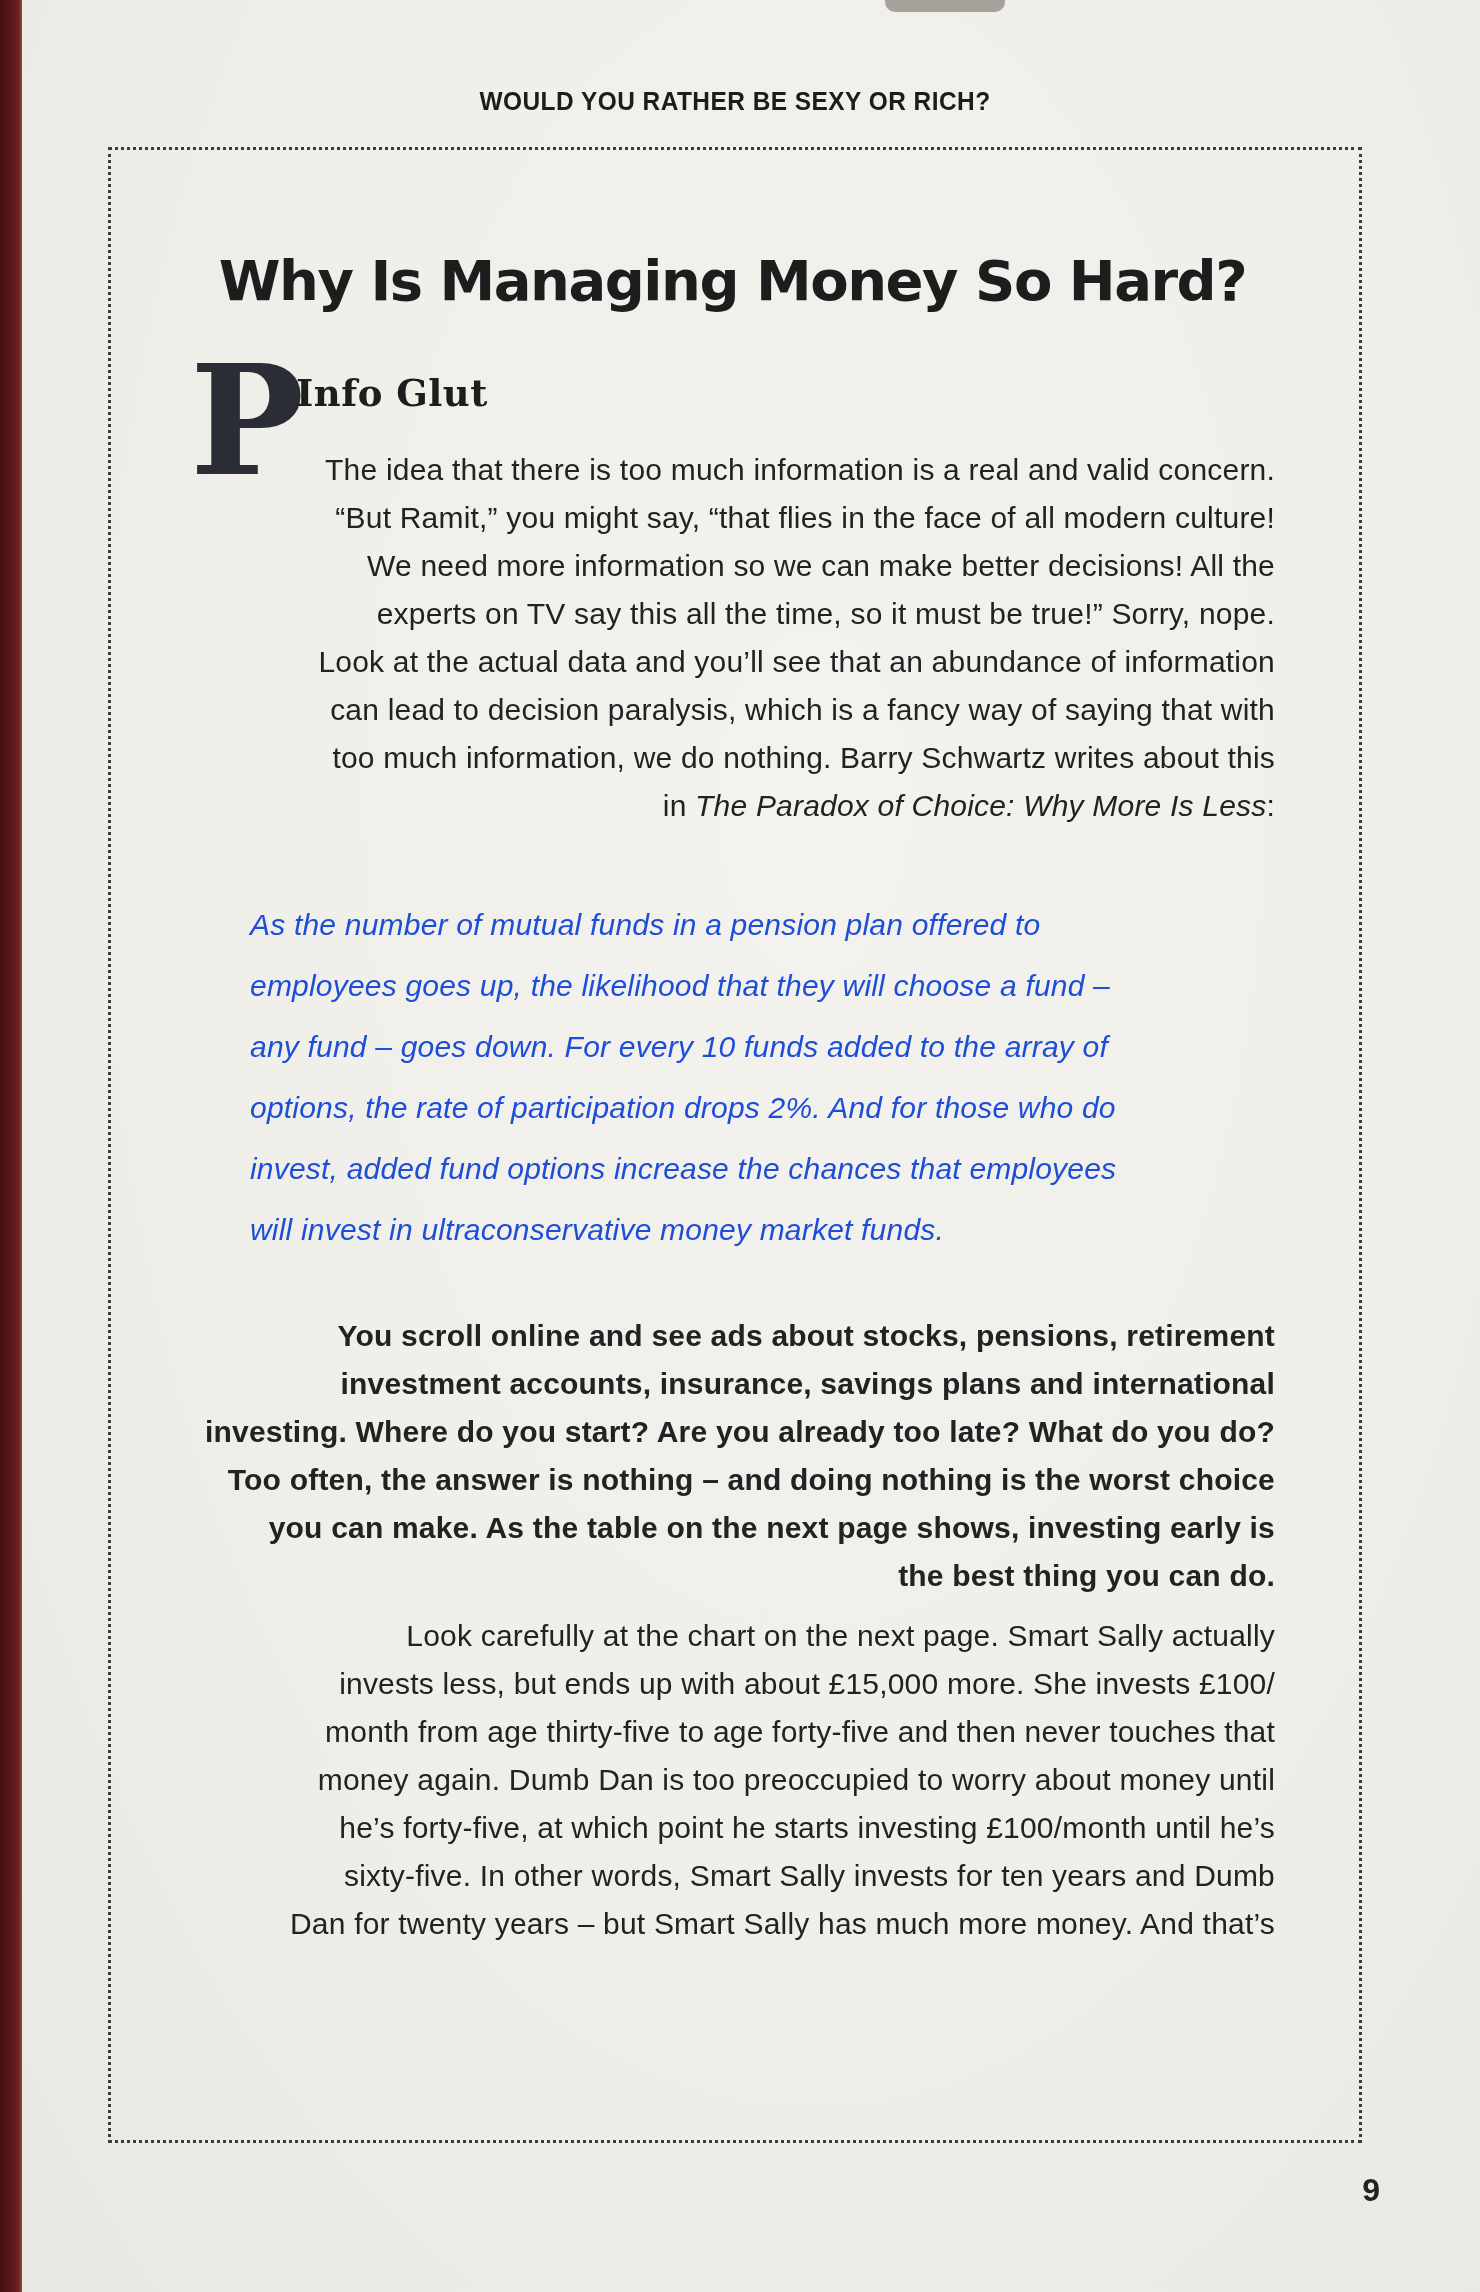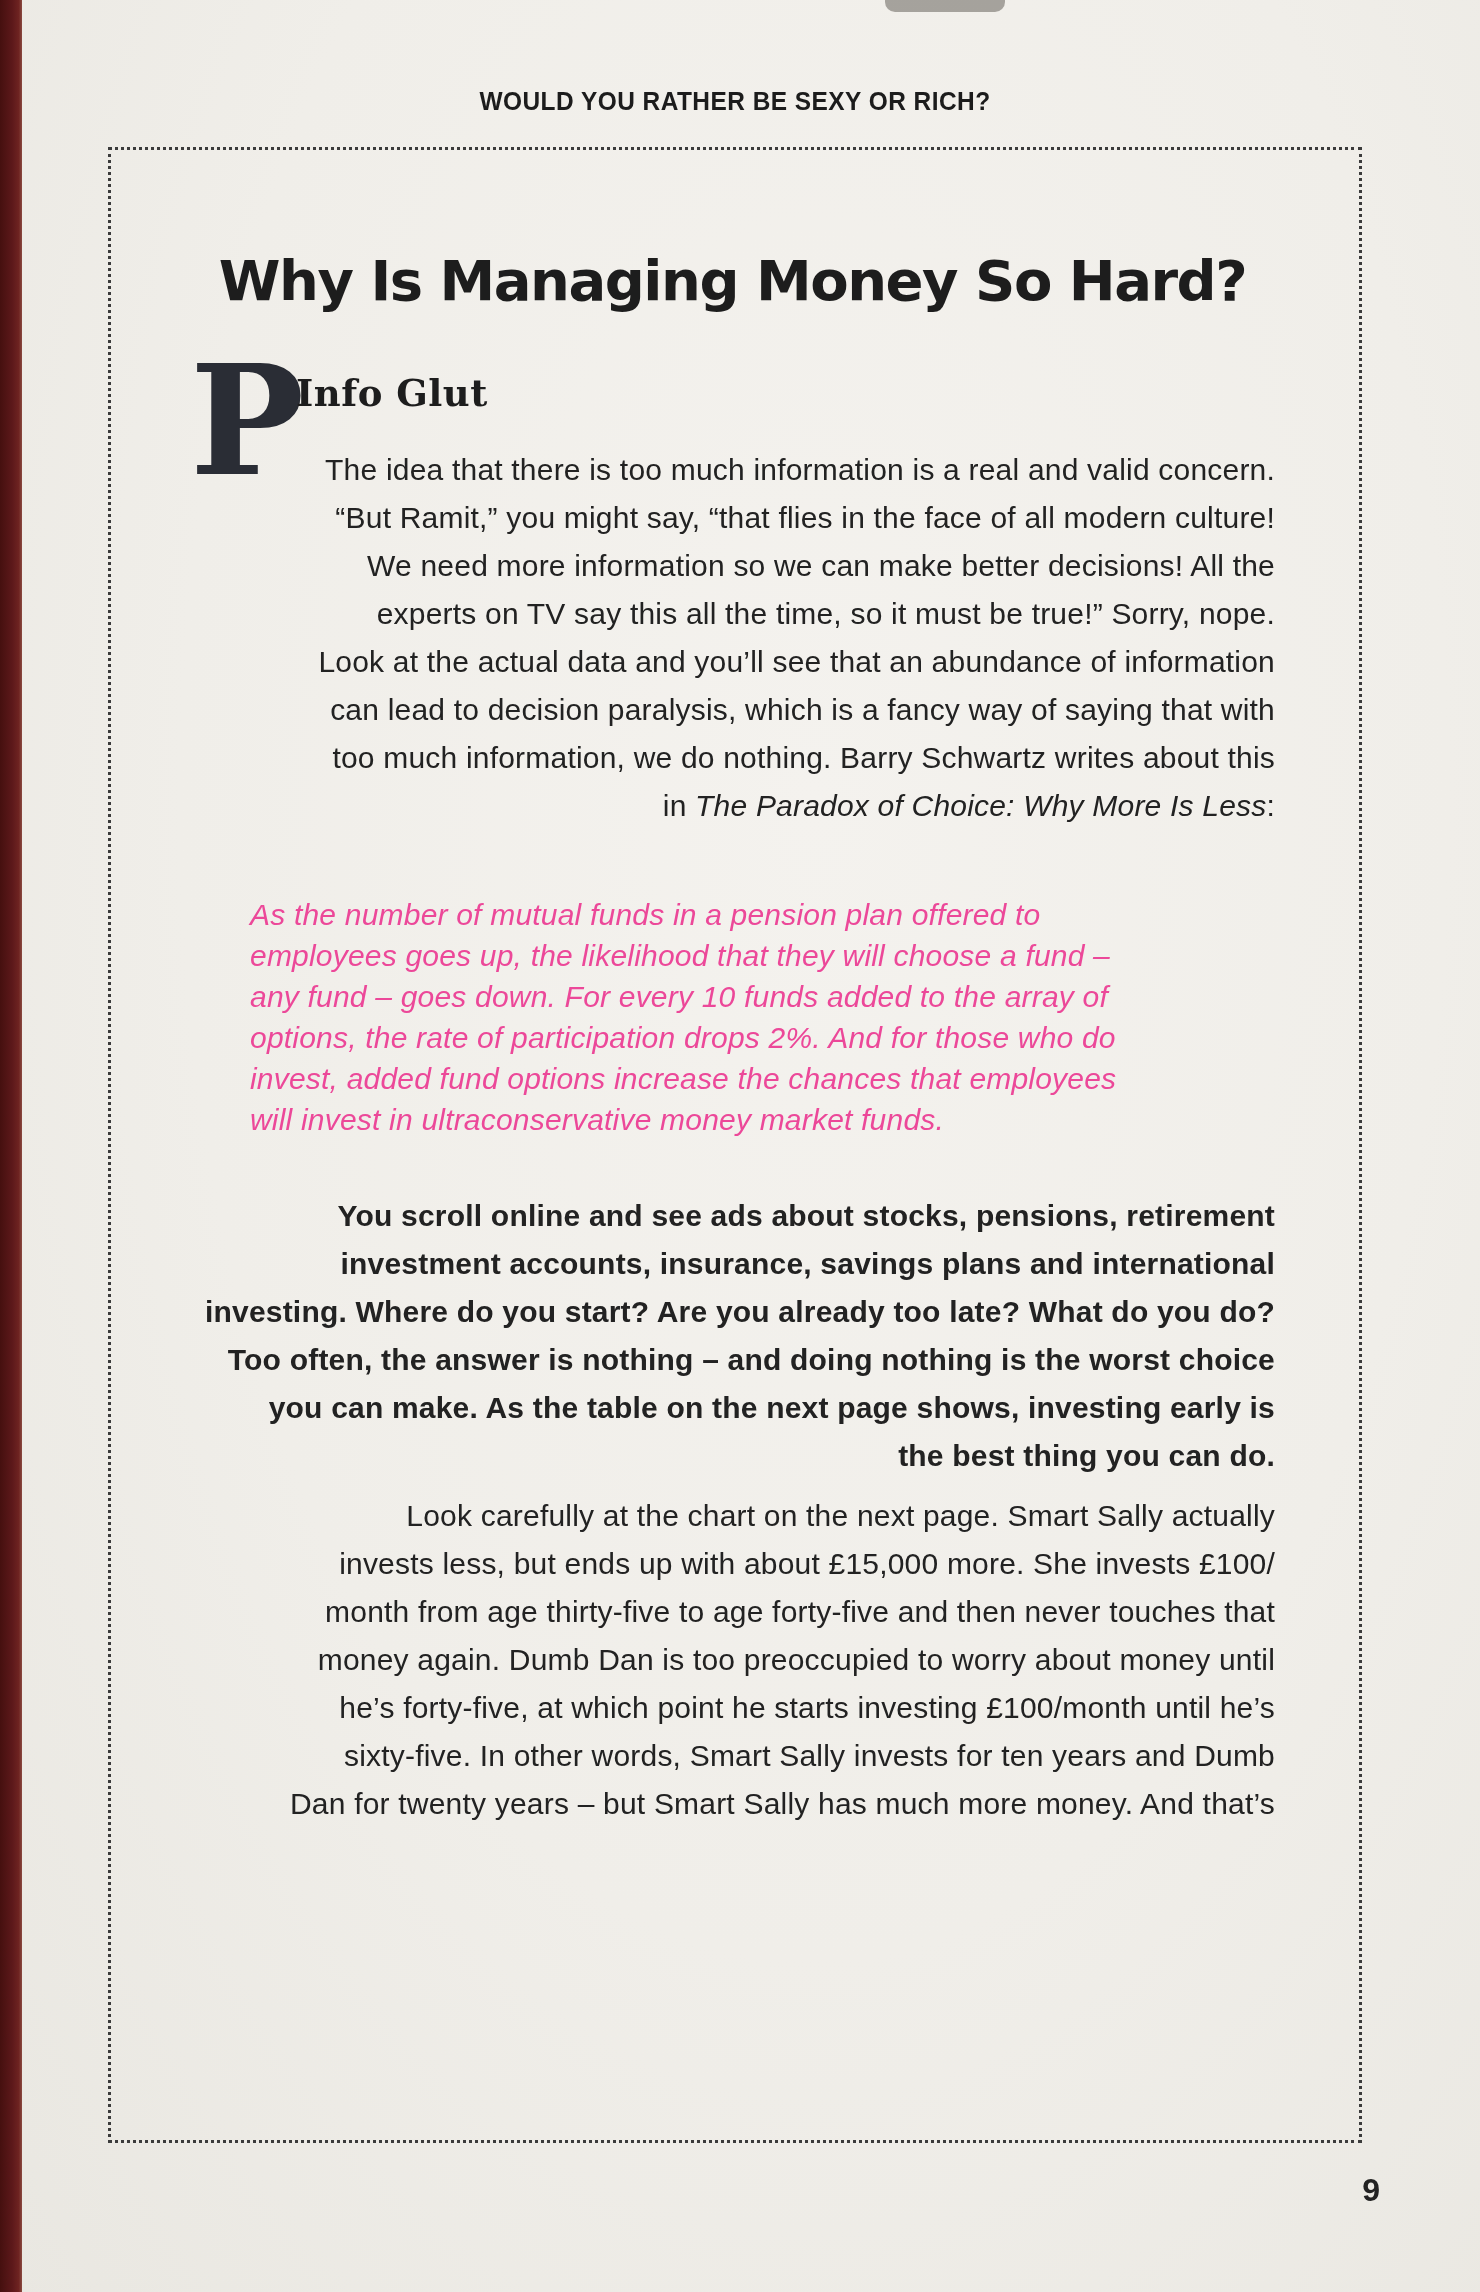--- a/index.html
+++ b/index.html
@@ -74,24 +74,24 @@
     white-space:pre;
     color:#222;
     text-align:right;
   }
   .p1 { margin-top:24px; }
   .p1-last { margin:0; }
   .p1-last em { font-style:italic; }
   .quote {
     margin:64px 0 0 60px;
     font-style:italic;
-    font-size:30px; line-height:41px;
+    font-size:30px; line-height:61px;
     letter-spacing:.2px;
     white-space:pre;
-    color:#ec4899;
+    color:#1d4ed8;
   }
   .p2 { margin-top:52px; text-indent:52px;font-weight:bold; }
   .p3 { margin-top:12px; text-indent:52px; }
   .page-number {
     position:absolute; left:1290px; top:2172px; width:90px;
     text-align:right;
     font-size:32px; font-weight:bold; color:#222;
   }
 </style>
 </head>

